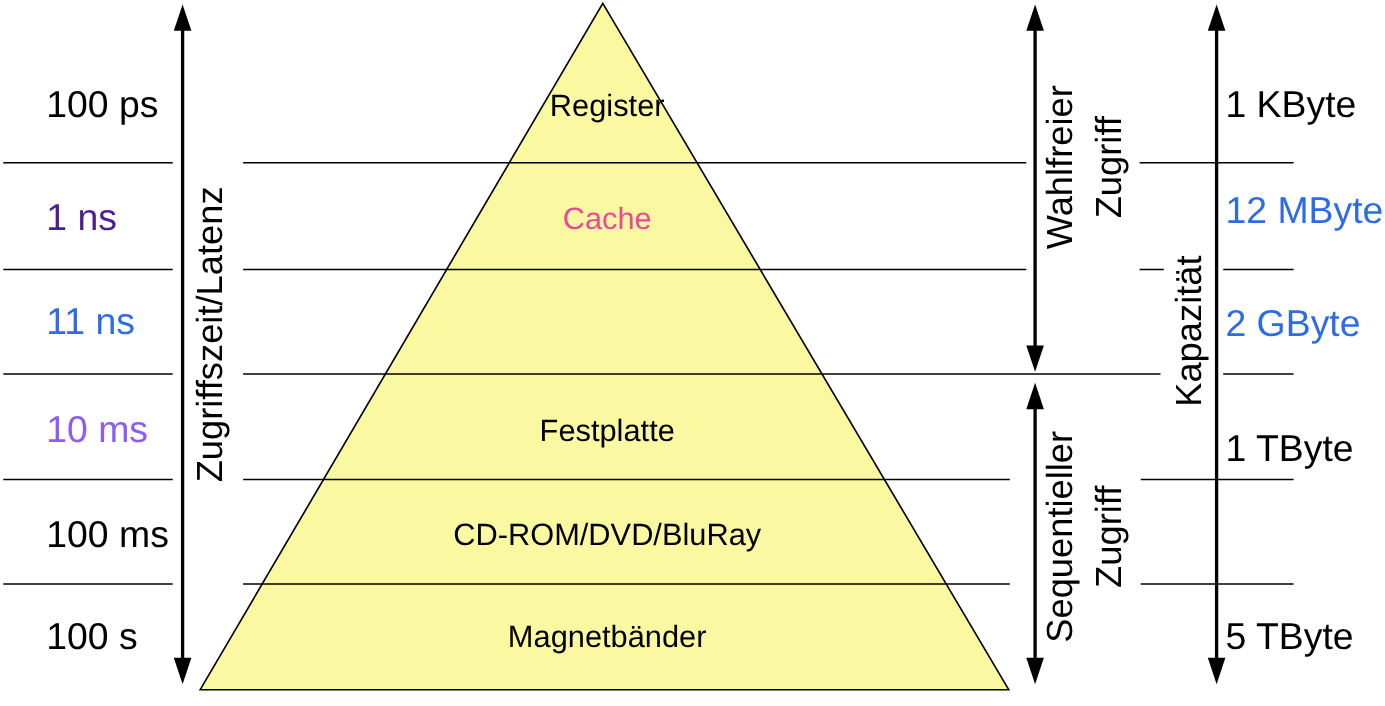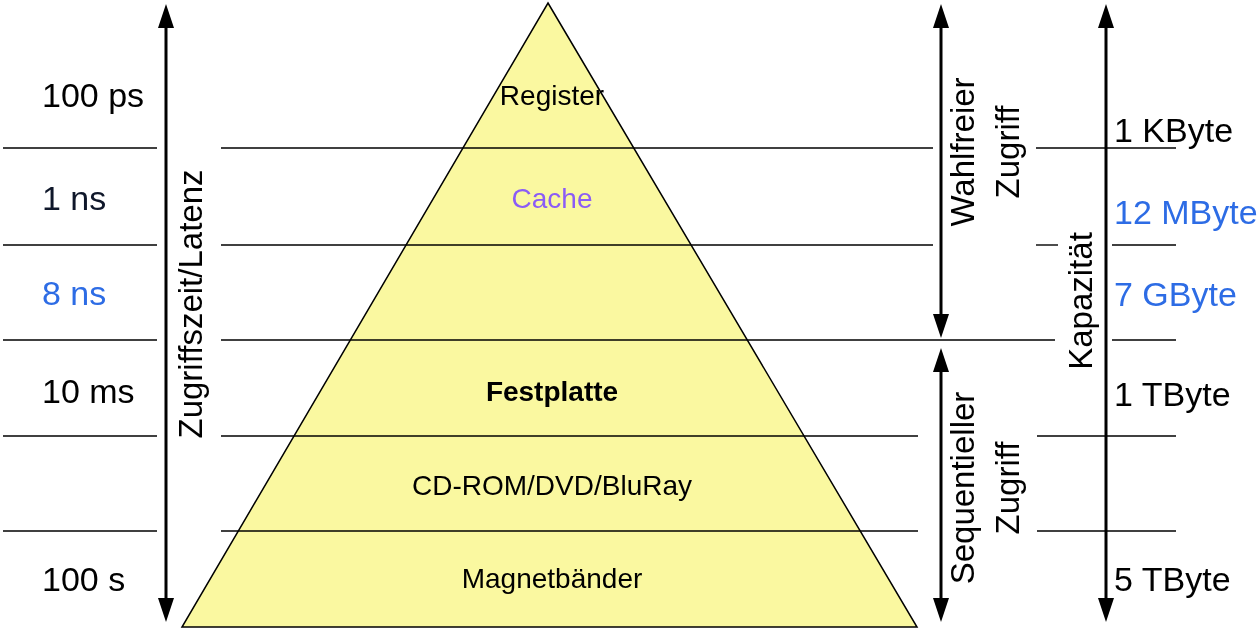--- a/index.html
+++ b/index.html
@@ -92,35 +92,36 @@
     </g>
 
     <g fill="#000000" stroke="#000000">
       <line x1="1106" y1="24" x2="1106" y2="604" stroke-width="3"></line>
       <polygon points="1106,4 1098,28 1114,28" stroke="none"></polygon>
       <polygon points="1106,622 1098,598 1114,598" stroke="none"></polygon>
     </g>
   </svg>
 
   <div class="lbl lat" style="top: 95px; color: rgb(0, 0, 0);">100 ps</div>
-  <div class="lbl lat" style="top: 198px; color: #0f172a;">1 ns</div>
-  <div class="lbl lat" style="top: 293px; color: rgb(45, 108, 229);">8 ns</div>
-  <div class="lbl lat" style="top: 391px; color: #000000;">10 ms</div>
+  <div class="lbl lat" style="top: 198px; color: #4c1d95;">1 ns</div>
+  <div class="lbl lat" style="top: 293px; color: rgb(45, 108, 229);">11 ns</div>
+  <div class="lbl lat" style="top: 391px; color: #8b5cf6;">10 ms</div>
+  <div class="lbl lat" style="top: 486px; color: rgb(0, 0, 0);">100 ms</div>
   <div class="lbl lat" style="top: 579px; color: rgb(0, 0, 0);">100 s</div>
 
   <div class="lvl" style="top: 96px; color: rgb(0, 0, 0);">Register</div>
-  <div class="lvl" style="top: 199px; color: #8b5cf6;">Cache</div>
-  <div class="lvl" style="top: 392px; color: rgb(0, 0, 0); font-weight: bold;">Festplatte</div>
+  <div class="lvl" style="top: 199px; color: #ec4899;">Cache</div>
+  <div class="lvl" style="top: 392px; color: rgb(0, 0, 0);">Festplatte</div>
   <div class="lvl" style="top: 486px; color: rgb(0, 0, 0);">CD-ROM/DVD/BluRay</div>
   <div class="lvl" style="top: 579px; color: rgb(0, 0, 0);">Magnetbänder</div>
 
-  <div class="lbl cap" style="top: 95px; color: rgb(0, 0, 0); margin-top: 35px;">1 KByte</div>
-  <div class="lbl cap" style="top: 212px; color: rgb(45, 108, 229);">12 MByte</div>
-  <div class="lbl cap" style="top: 294px; color: rgb(45, 108, 229);">7 GByte</div>
-  <div class="lbl cap" style="top: 394px; color: rgb(0, 0, 0);">1 TByte</div>
+  <div class="lbl cap" style="top: 95px; color: rgb(0, 0, 0);">1 KByte</div>
+  <div class="lbl cap" style="top: 192px; color: rgb(45, 108, 229);">12 MByte</div>
+  <div class="lbl cap" style="top: 294px; color: rgb(45, 108, 229);">2 GByte</div>
+  <div class="lbl cap" style="top: 408px; color: rgb(0, 0, 0);">1 TByte</div>
   <div class="lbl cap" style="top: 579px; color: rgb(0, 0, 0);">5 TByte</div>
 
   <div class="rot" style="left:191px;top:304px">Zugriffszeit/Latenz</div>
 
   <div class="rot" style="left:986px;top:152px">
     <span>Wahlfreier</span><br>
     <span>Zugriff</span>
   </div>
 
   <div class="rot" style="left:986px;top:488px">

